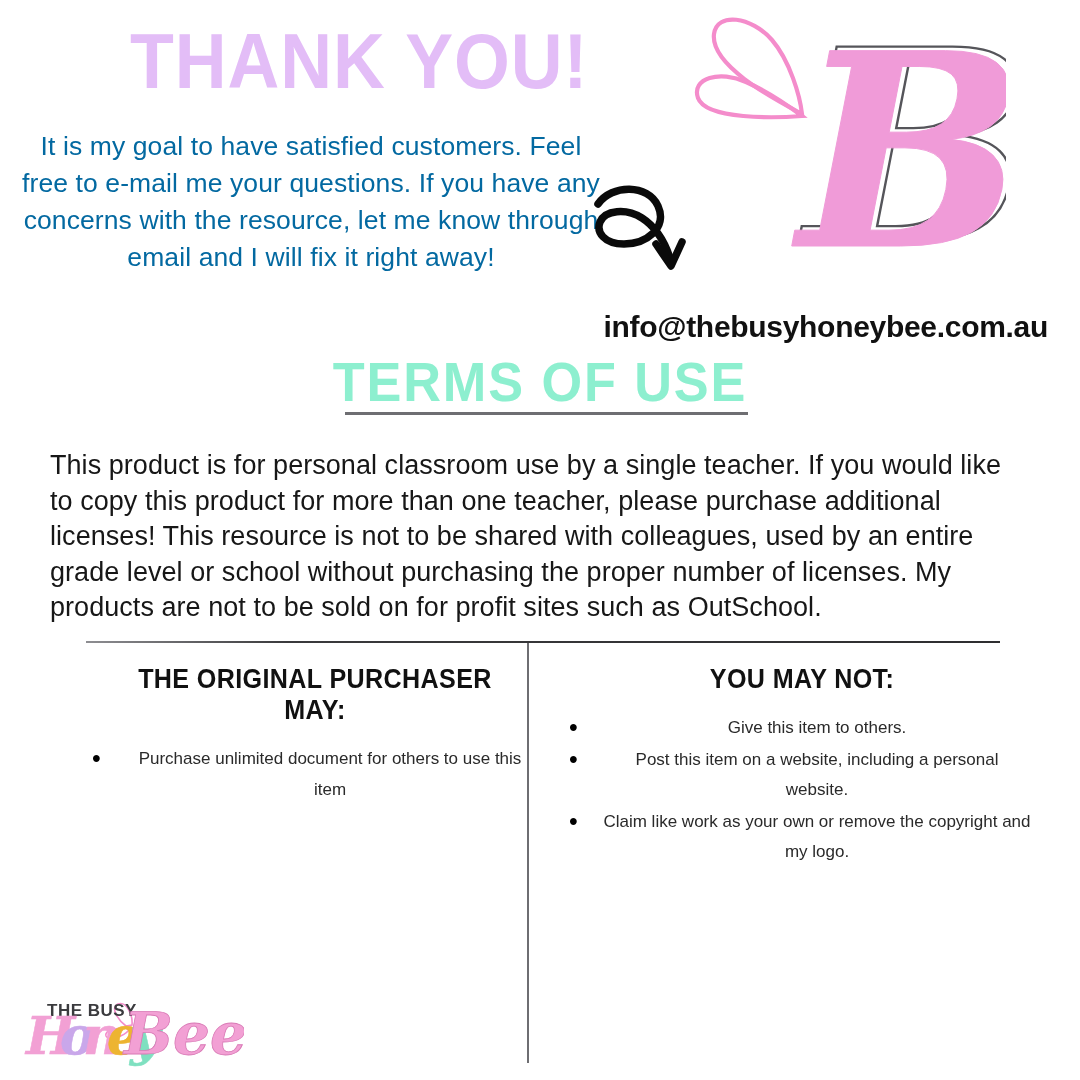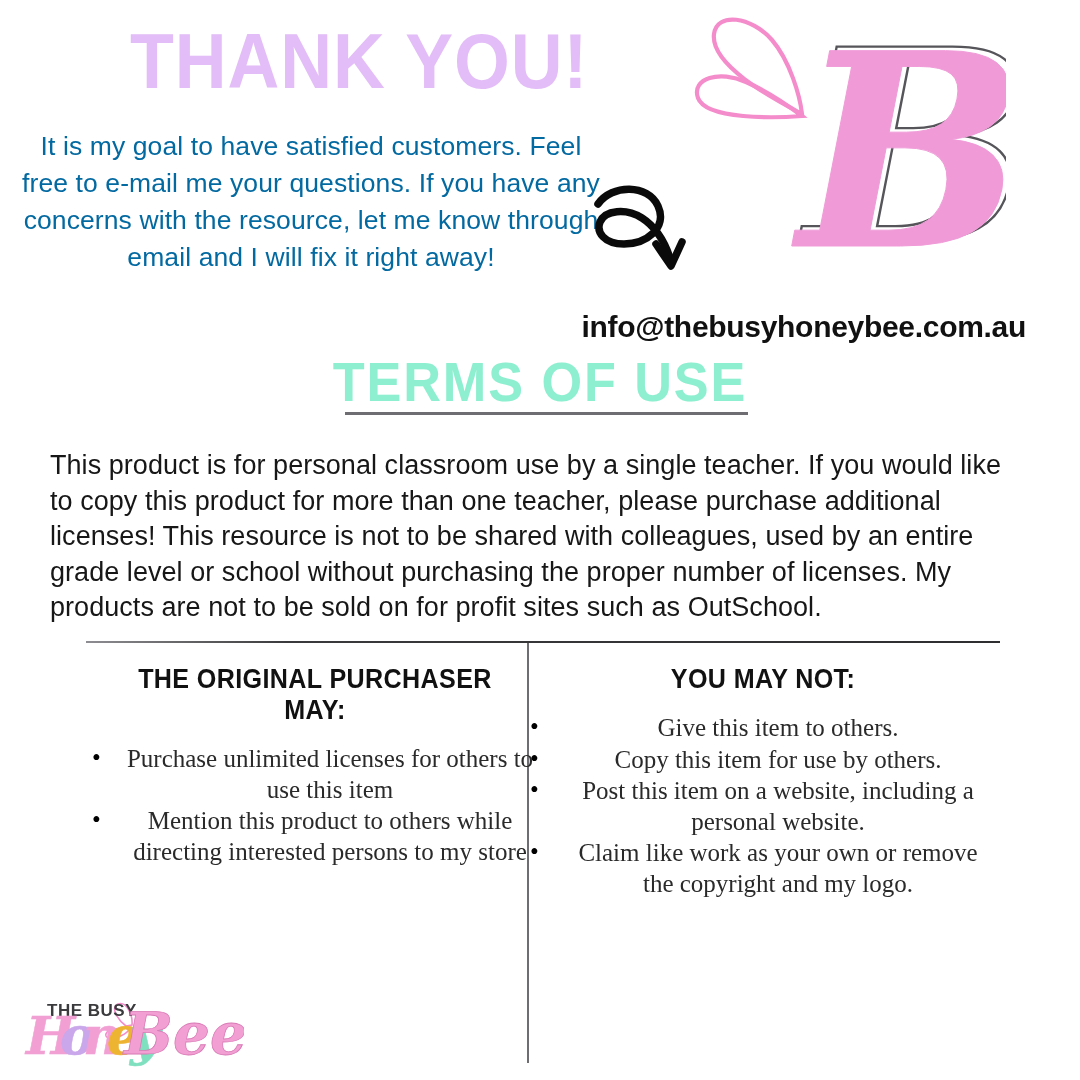--- a/index.html
+++ b/index.html
@@ -63,21 +63,21 @@
     left: 676px;
     top: 8px;
     width: 330px;
     height: 300px;
   }
 
   
   #email-address {
     position: absolute;
     left: 0;
-    right: 54px;
+    right: 32px;
     top: 310px;
     text-align: right;
     font-size: 30px;
     font-weight: 700;
     letter-spacing: -0.3px;
     color: #111;
   }
 
   
   #terms-heading {
@@ -134,48 +134,47 @@
     height: 420px;
     background: #6e6e72;
   }
 
   
   .column {
     position: absolute;
     top: 664px;
   }
   #column-may { left: 90px; width: 450px; }
-  #column-may-not { left: 528px; width: 470px; }
+  #column-may-not { left: 567px; width: 470px; }
 
   .column-header {
     text-align: center;
     font-family: "Liberation Sans Narrow", "Liberation Sans", sans-serif;
     font-weight: 700;
     font-size: 27px;
     letter-spacing: 0.4px;
     color: #111;
     margin: 0 0 18px 0;
     transform: scaleX(0.93);
   }
 
   ul.bullet-list {
     margin: 0;
     padding: 0 0 0 30px;
     list-style: none;
   }
   ul.bullet-list li {
     position: relative;
     text-align: center;
-    font-size: 25px;
+    font-size: 17px;
     line-height: 30.5px;
     font-weight: 300;
     color: #2a2a2a;
     margin-bottom: 1px;
     padding: 0 6px;
-    font-family: Liberation Serif, serif;
   }
   ul.bullet-list li::before {
     content: "\2022";
     position: absolute;
     left: -28px;
     top: -1px;
     font-size: 25px;
     line-height: 30.5px;
     color: #000;
   }
@@ -227,30 +226,28 @@
 <div id="terms-underline"></div>
 
 <div id="terms-paragraph">This product is for personal classroom use by a single teacher. If you would like to copy this product for more than one teacher, please purchase additional licenses! This resource is not to be shared with colleagues, used by an entire grade level or school without purchasing the proper number of licenses. My products are not to be sold on for profit sites such as OutSchool.</div>
 
 <div id="divider-horizontal"></div>
 <div id="divider-vertical"></div>
 
 <div class="column" id="column-may">
   <div class="column-header">THE ORIGINAL PURCHASER MAY:</div>
   <ul class="bullet-list" id="list-may">
-      <li>Purchase unlimited licenses for others to use this item</li>
-      <li>Mention this product to others while directing interested persons to my store</li>
+      <li>Purchase unlimited document for others to use this item</li>
     </ul>
 </div>
 
 <div class="column" id="column-may-not">
   <div class="column-header">YOU MAY NOT:</div>
   <ul class="bullet-list" id="list-may-not">
       <li>Give this item to others.</li>
-      <li>Copy this item for use by others.</li>
       <li>Post this item on a website, including a personal website.</li>
       <li>Claim like work as your own or remove the copyright and my logo.</li>
     </ul>
 </div>
 
 <div id="brand-logo">
   <svg viewBox="0 0 230 84" width="230" height="84" aria-hidden="true">
 
     <g fill="none" stroke="#f48ccb" stroke-width="1.6">
       <path d="M112 34 C 104 28, 96 16, 104 12 C 112 9, 119 22, 118 33 Z"></path>

